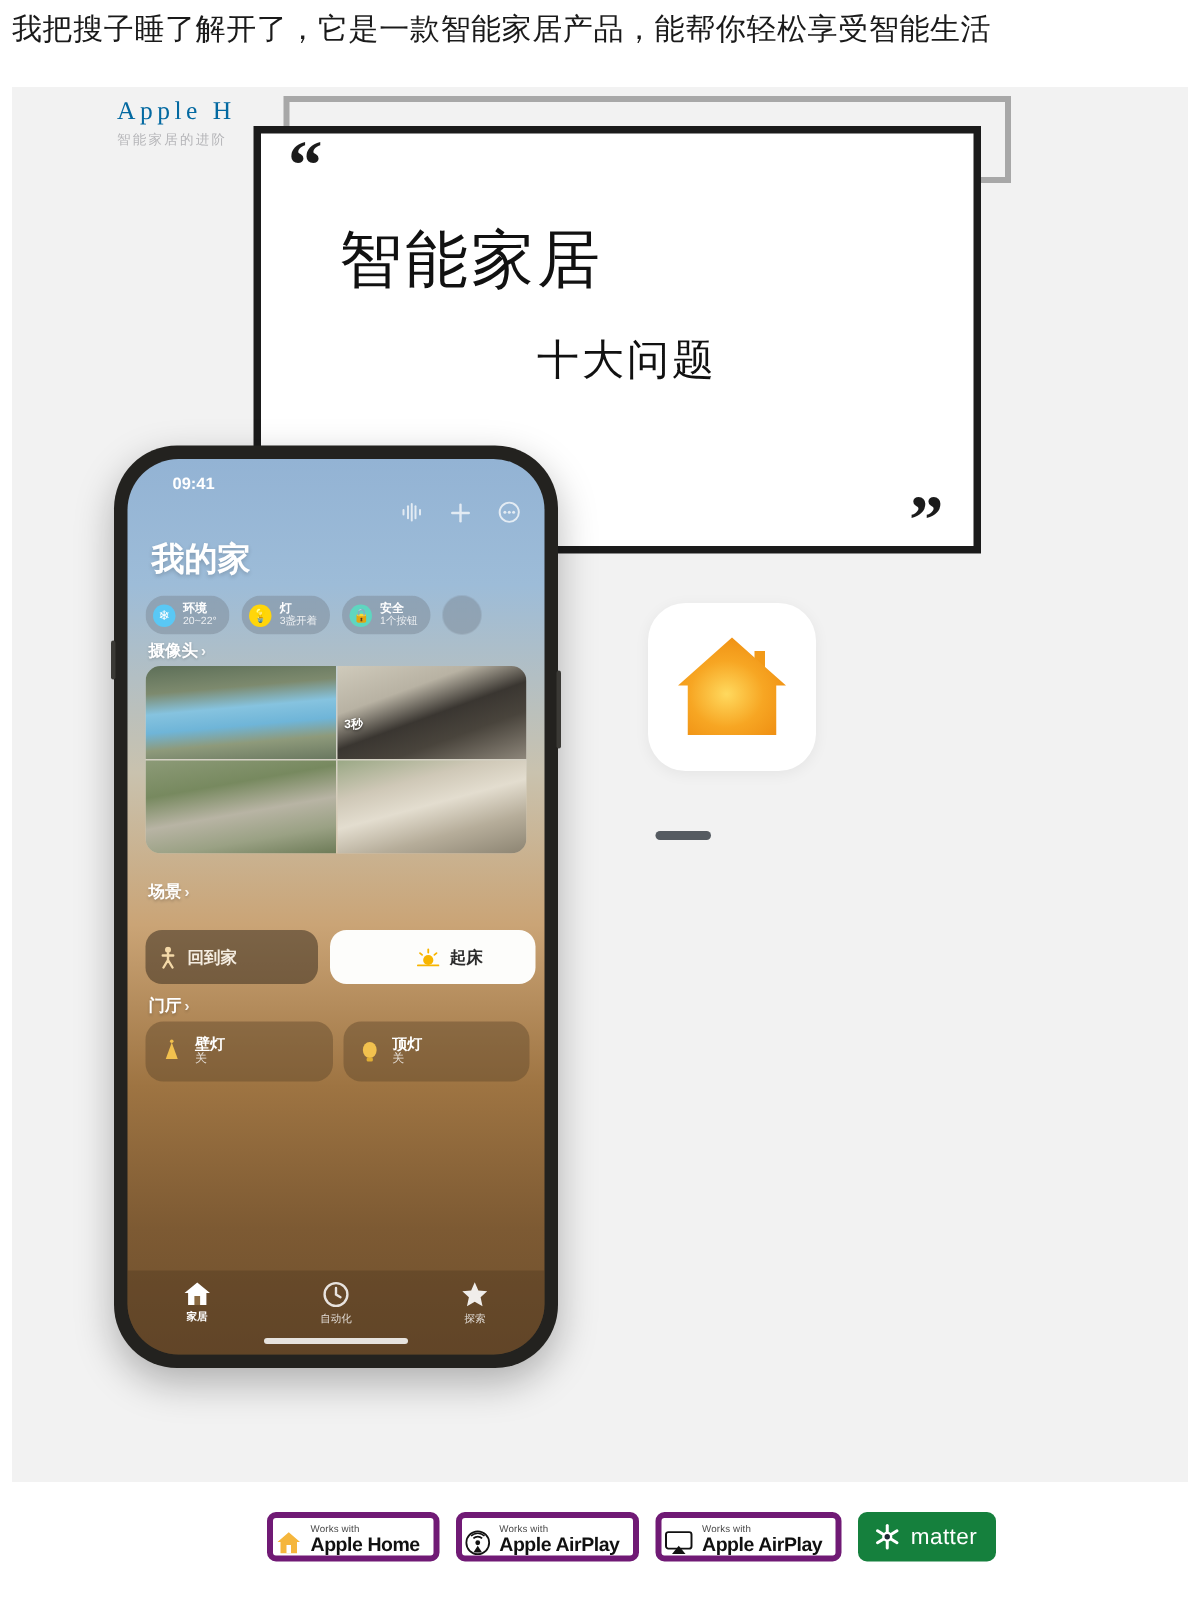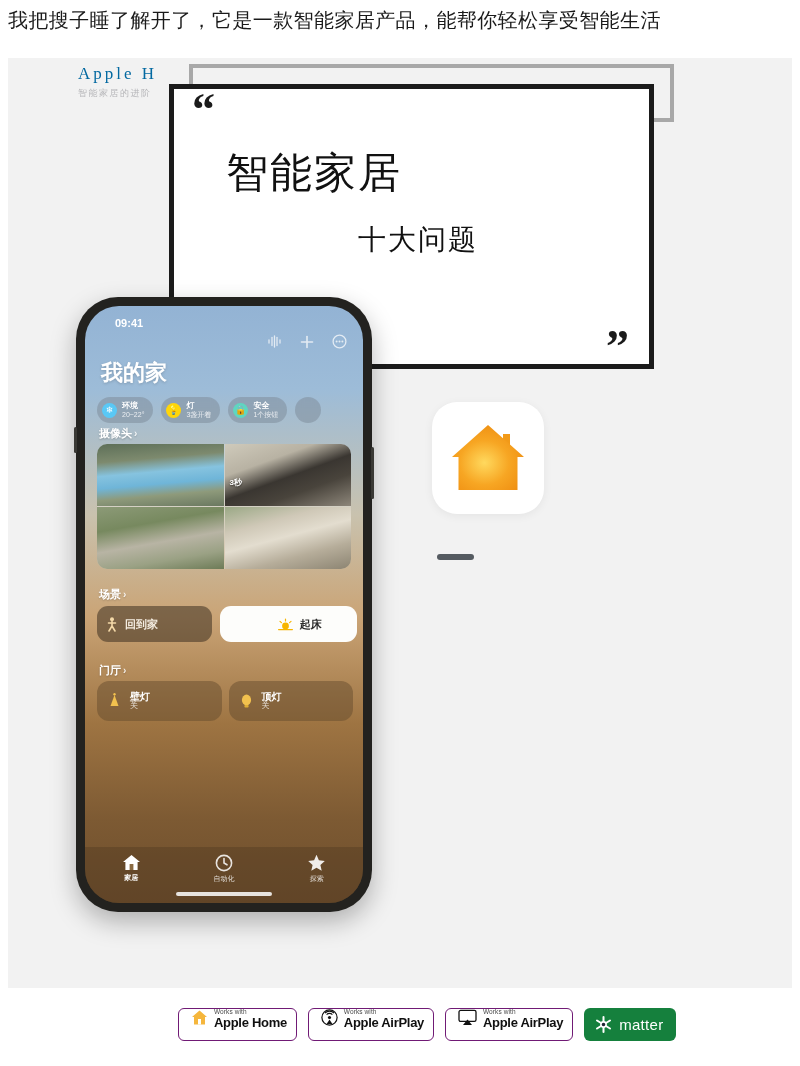--- a/index.html
+++ b/index.html
@@ -156,21 +156,21 @@
     position: absolute; left: 5px; bottom: 18px;
     font-size: 8px; color: #fff; font-weight: 700;
     text-shadow: 0 1px 2px rgba(0,0,0,.6);
   }
   .cam-pool { background: linear-gradient(175deg,#5d6f58 0%,#7d8a6e 26%,#86c3df 45%,#6fb5d8 62%,#8e9a7b 78%,#6a7860 100%); }
   .cam-bed  { background: linear-gradient(160deg,#cfcabb 0%,#b8b2a3 30%,#3a3631 52%,#49443c 70%,#8d867a 100%); }
   .cam-yard { background: linear-gradient(170deg,#8c9a77 0%,#77895f 30%,#b8b4a4 55%,#9aa184 78%,#6d7b57 100%); }
   .cam-liv  { background: linear-gradient(165deg,#9aa885 0%,#cfc8b7 28%,#e3ddcf 48%,#b6ad9a 72%,#8c8472 100%); }
 
   .scene-row {
-    position: absolute; left: 12px; top: 300px;
+    position: absolute; left: 12px; top: 314px;
     display: flex; gap: 8px; width: 260px;
   }
   .scene {
     flex: 1 1 0; height: 36px; border-radius: 11px;
     display: flex; align-items: center; gap: 7px; padding: 0 9px;
     font-size: 11px; font-weight: 700;
   }
   .scene-off { background: rgba(60,48,32,.55); color: #f4ece0; }
   .scene-on  { background: #fdfdfb; color: #2c2c2c; justify-content: center; padding-left: 32px; }
 
@@ -232,23 +232,23 @@
     font-size: 11.5px; line-height: 41px; color: #55585c;
     letter-spacing: .2px;
   }
 
   
   .badges {
     position: absolute; left: 178px; top: 1008px;
     display: flex; gap: 11px; align-items: center;
   }
   .badge {
-    height: 33px; border: 1px solid #701a75; border-radius: 6px;
-    background: #fff; display: flex; align-items: flex-start; gap: 6px;
-    padding: 0 9px 0 12px;
+    height: 33px; border: 4px solid #701a75; border-radius: 6px;
+    background: #fff; display: flex; align-items: flex-end; gap: 6px;
+    padding: 0 9px 0 2px;
   }
   .badge .bt { line-height: 1.05; }
   .badge .bw { font-size: 6.5px; color: #4a4a4a; display: block; letter-spacing: .1px; }
   .badge .bn { font-size: 13px; font-weight: 700; color: #101010; display: block; letter-spacing: -.3px; }
   .badge-matter {
     height: 33px; border-radius: 6px; background: #15803d;
     display: flex; align-items: center; gap: 6px; padding: 0 13px 0 10px;
   }
   .badge-matter .mw { font-size: 15px; color: #fff; letter-spacing: .3px; }
 </style>

